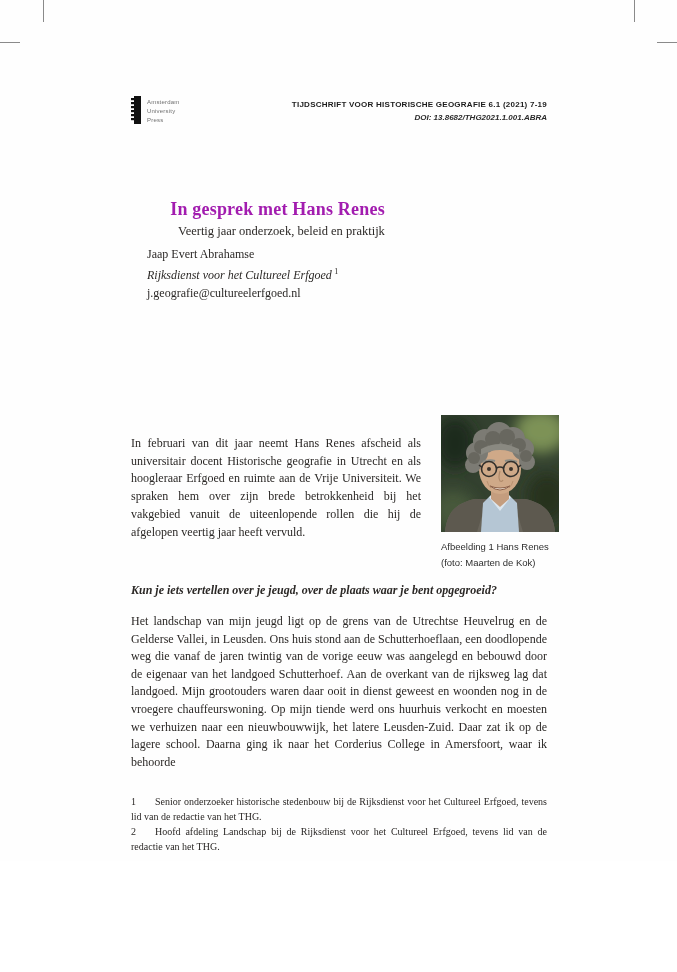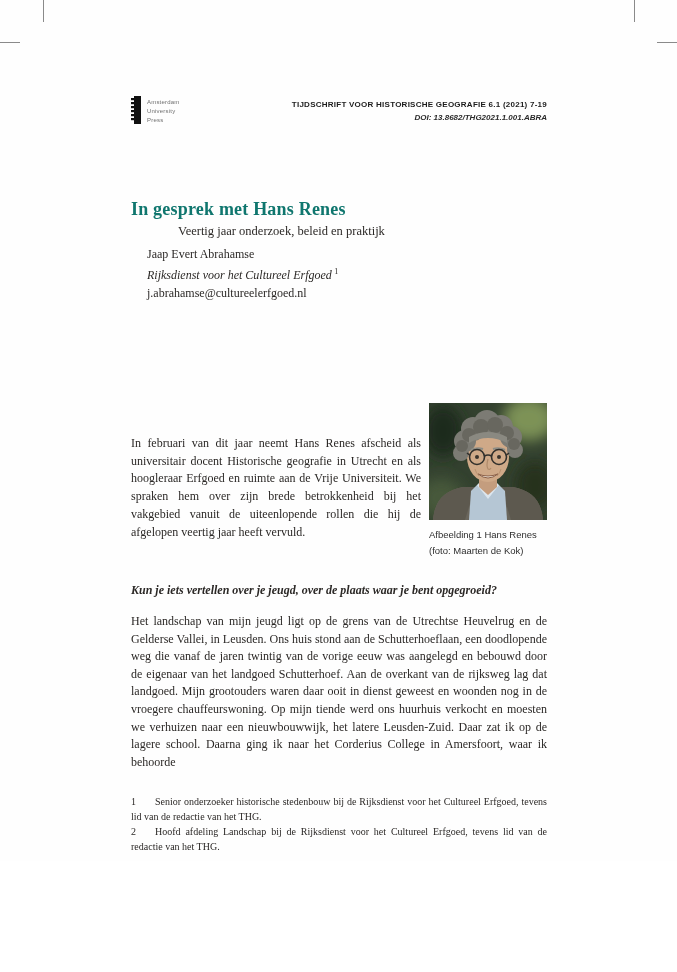--- a/index.html
+++ b/index.html
@@ -13,21 +13,21 @@
   .cm.h{width:20px;height:1px;}
   
   .logo{position:absolute;left:131px;top:96px;display:flex;gap:6px;}
   .logo-text{font-family:"Liberation Sans",sans-serif;font-size:6px;line-height:9px;color:#6f6f6f;padding-top:2px;letter-spacing:.2px;}
   .logo-text span{display:block;}
   .jinfo{position:absolute;right:130px;top:100px;text-align:right;font-family:"Liberation Sans",sans-serif;color:#1c1c1c;}
   .jline{font-size:8px;font-weight:bold;letter-spacing:.25px;}
   .doi{font-size:8px;font-style:italic;margin-top:4px;font-weight:bold;color:#2a2a2a;}
   
   .titleblock{position:absolute;left:131px;top:199px;}
-  .title{font-size:18px;font-weight:bold;margin:0;color:#0f766e;letter-spacing:.2px;}
+  .title{font-size:18px;font-weight:bold;margin:0;color:#a21caf;letter-spacing:.2px;text-align:right;}
   .subtitle{font-size:12.5px;margin-top:4px;margin-left:47px;}
   
   .authors{position:absolute;left:131px;top:245px;font-size:12px;line-height:18px;margin-left:16px;}
   .author + .author{margin-top:18px;}
   .affil{font-style:italic;}
   .affil sup{font-style:normal;font-size:8px;}
   
   .lead{position:absolute;left:131px;top:423px;width:290px;font-size:12px;line-height:17.7px;text-align:justify;}
   .figure{position:absolute;left:429px;top:403px;width:118px;}
   .figure svg{display:block;}
@@ -82,27 +82,27 @@
 
   <div class="titleblock">
     <h1 class="title">In gesprek met Hans Renes</h1>
     <div class="subtitle">Veertig jaar onderzoek, beleid en praktijk</div>
   </div>
 
   <div class="authors">
     <div class="author">
       <div>Jaap Evert Abrahamse</div>
       <div class="affil"><span>Rijksdienst voor het Cultureel Erfgoed</span> <sup>1</sup></div>
-      <div>j.abrahamse@cultureelerfgoed.nl</div>
+      <div>j.geografie@cultureelerfgoed.nl</div>
     </div>
   </div>
 
   <p class="lead">In februari van dit jaar neemt Hans Renes afscheid als universitair docent Historische geografie in Utrecht en als hoogleraar Erfgoed en ruimte aan de Vrije Universiteit. We spraken hem over zijn brede betrokkenheid bij het vakgebied vanuit de uiteenlopende rollen die hij de afgelopen veertig jaar heeft vervuld.</p>
 
-  <figure class="figure" style="margin:0;">
+  <figure class="figure" style="margin:12px;">
     <svg width="118" height="117" viewBox="0 0 118 117" aria-hidden="true">
       <defs>
           <filter id="blur1" x="-50%" y="-50%" width="200%" height="200%">
             <feGaussianBlur stdDeviation="7"></feGaussianBlur>
           </filter>
         </defs>
       <rect width="118" height="117" fill="#33412f"></rect>
       <g filter="url(#blur1)">
         <ellipse cx="100" cy="16" rx="26" ry="22" fill="#7d9257"></ellipse>
         <ellipse cx="14" cy="28" rx="20" ry="26" fill="#1f2b1c"></ellipse>

